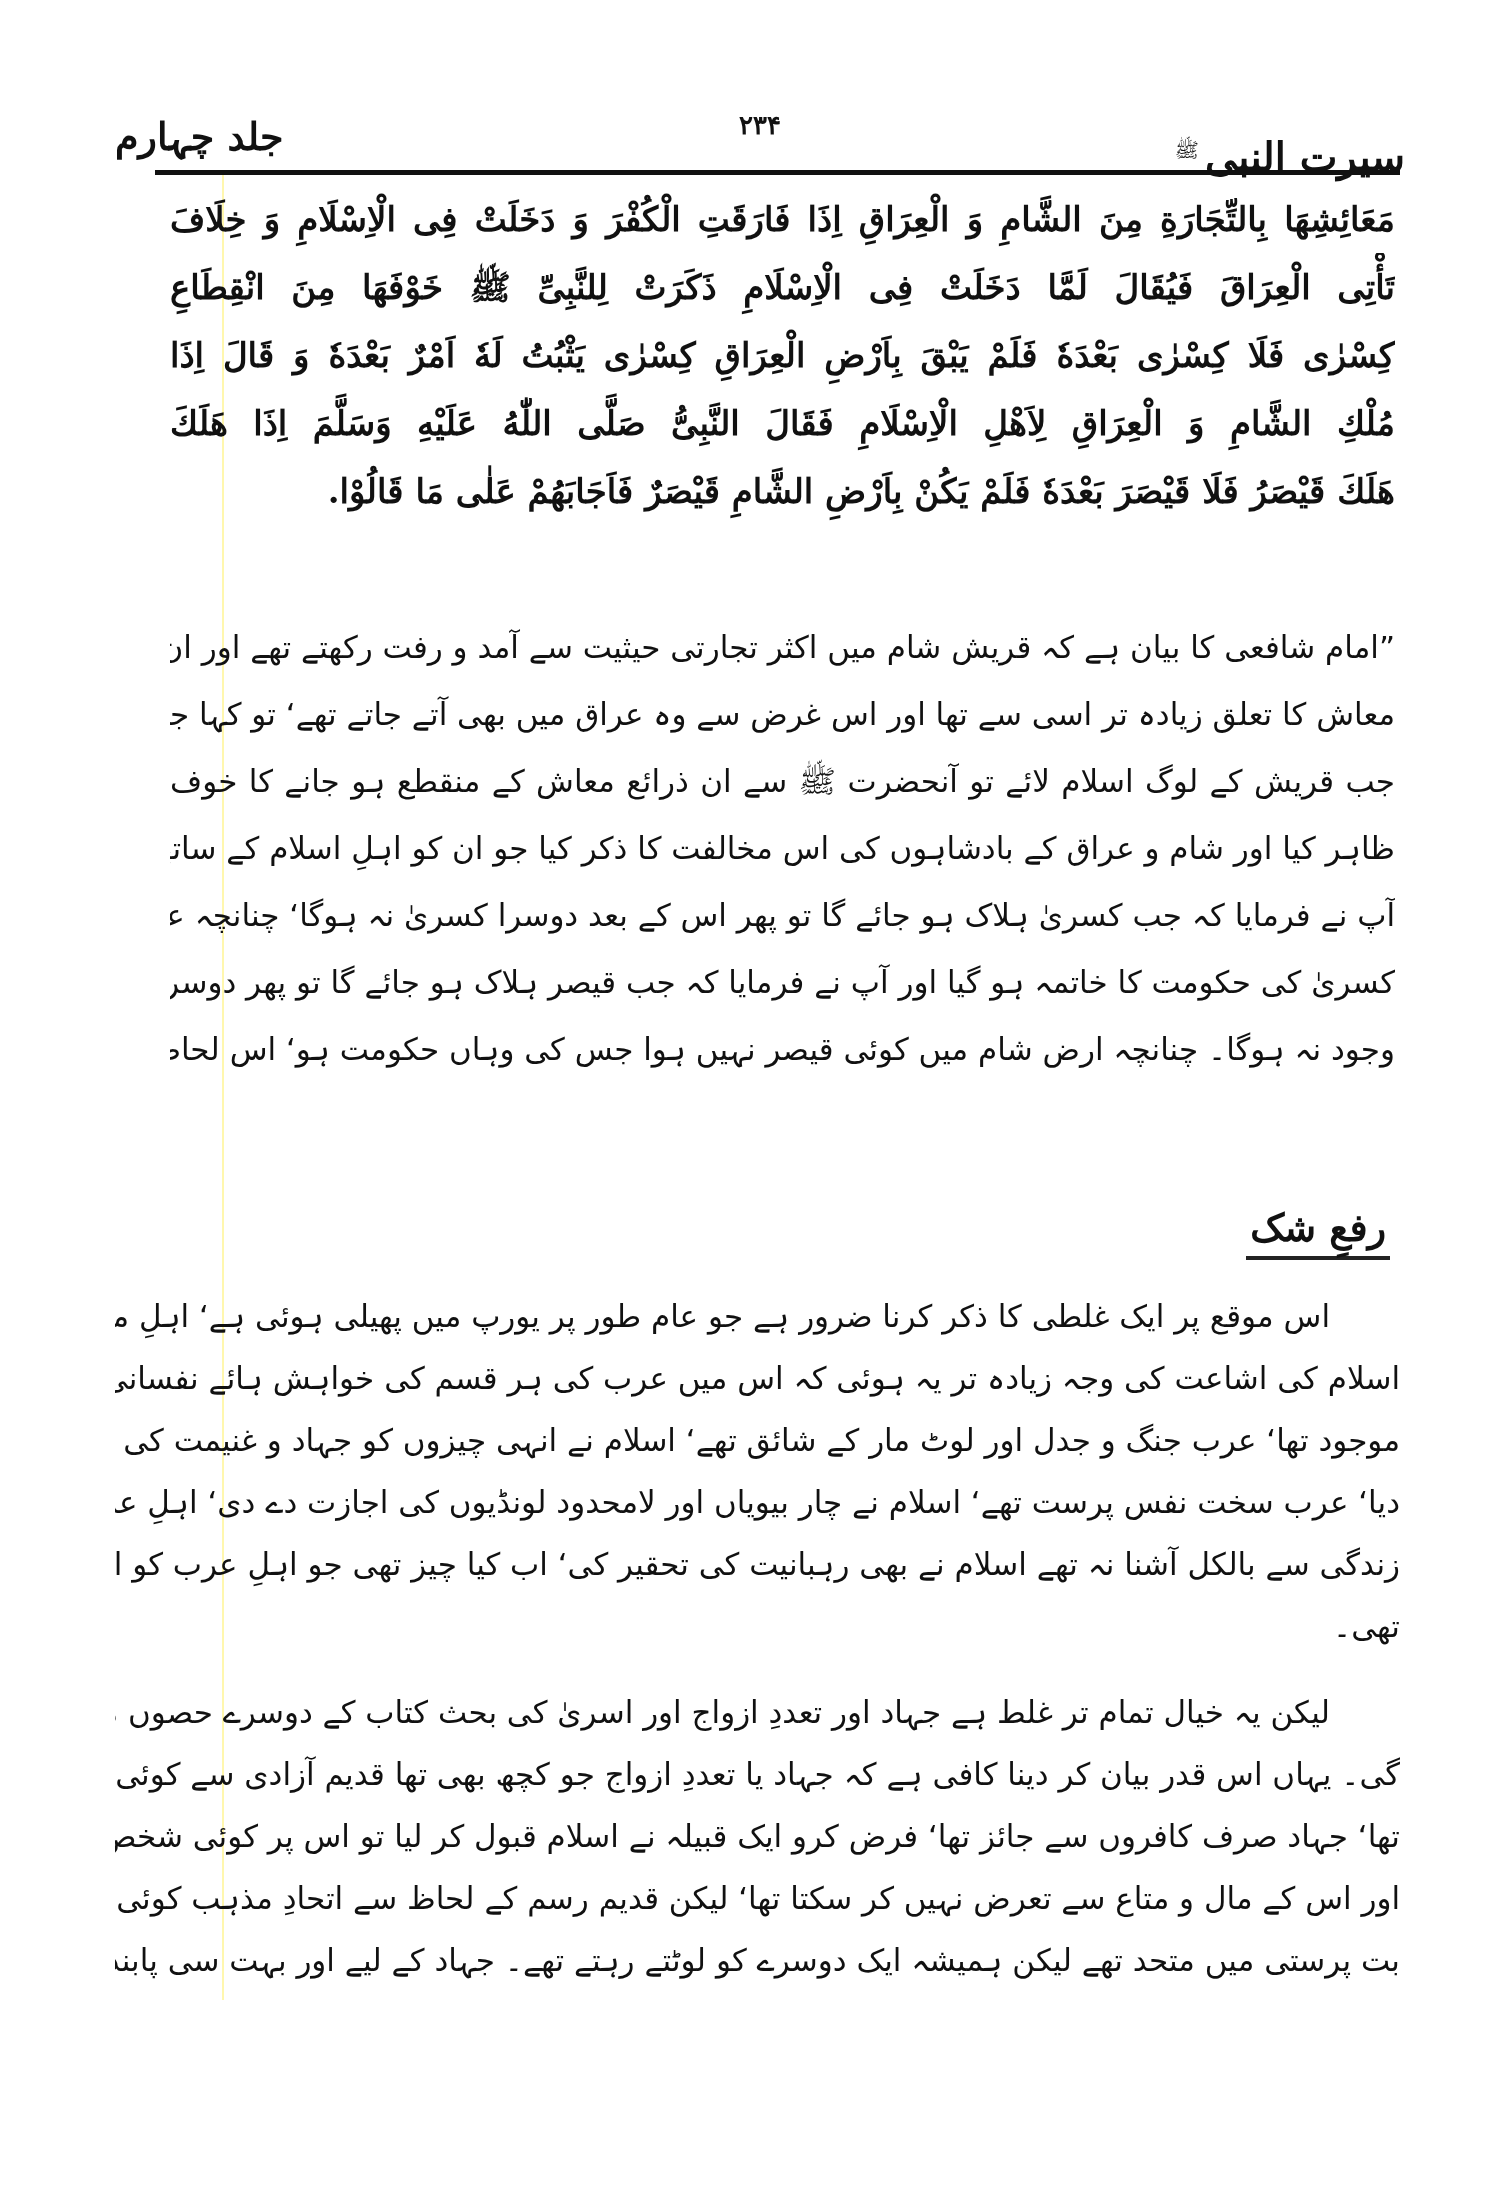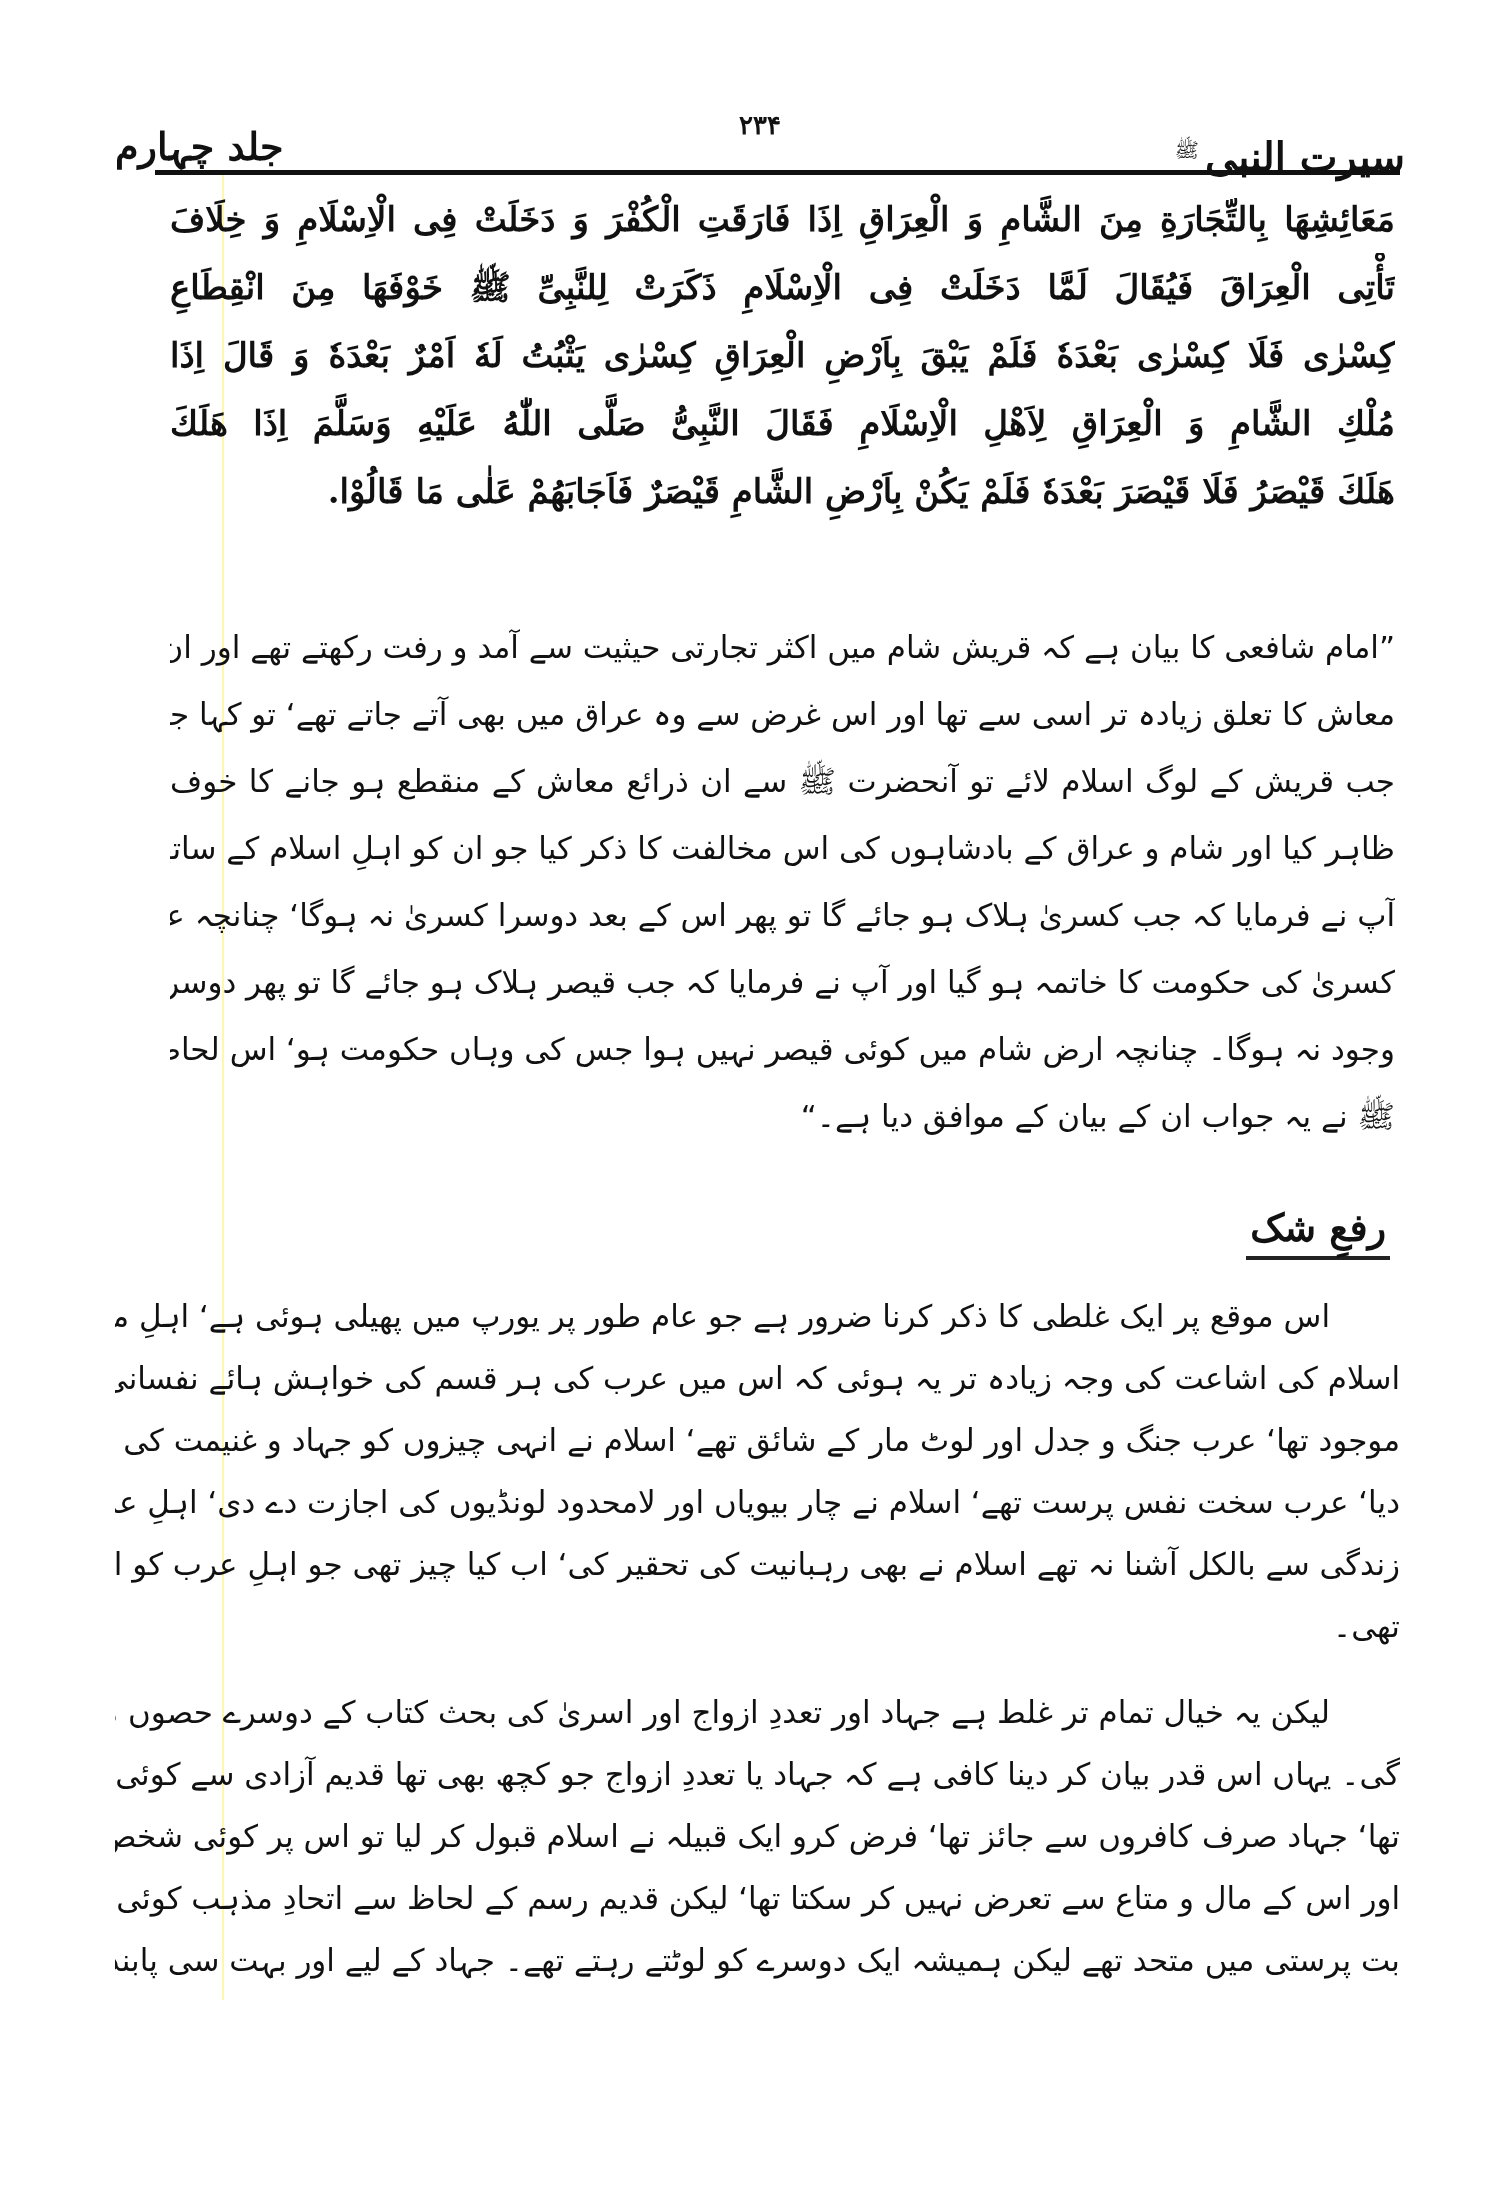--- a/index.html
+++ b/index.html
@@ -4,21 +4,21 @@
 <style>
   html, body { margin: 0; padding: 0; background: #ffffff; }
   body { width: 1500px; height: 2185px; position: relative; overflow: hidden;
          font-family: "DejaVu Sans", sans-serif; color: #111; }
   .page { position: absolute; left: 0; top: 0; width: 1500px; height: 2185px; }
   .scanline { position: absolute; left: 222px; top: 170px; width: 2px; height: 1830px; background: #fff59a; opacity: .8; }
   .header { position: absolute; top: 110px; left: 115px; width: 1290px; height: 60px; direction: rtl; }
   .header .title { position: absolute; right: 0; top: 2px; font-size: 40px; font-family: "DejaVu Serif", serif; font-weight: bold; margin-top: 21px; }
   .header .pbuh { font-size: 20px; font-weight: normal; vertical-align: super; margin-right: 6px; }
   .header .pagenum { position: absolute; left: 50%; transform: translateX(-50%); top: 0; font-size: 26px; font-weight: bold; font-family: "DejaVu Serif", serif; }
-  .header .volume { position: absolute; left: 0; top: 14px; font-size: 38px; font-family: "DejaVu Serif", serif; font-weight: bold; }
+  .header .volume { position: absolute; left: 0; top: 4px; font-size: 38px; font-family: "DejaVu Serif", serif; font-weight: bold; }
   .rule { position: absolute; top: 170px; left: 155px; width: 1245px; height: 5px; background: #111; }
 
   .arabic { position: absolute; top: 185px; left: 170px; width: 1225px; direction: rtl;
             font-family: "DejaVu Serif", serif; font-weight: bold; font-size: 34px; }
   .arabic .line { height: 68px; line-height: 68px; text-align: justify; text-align-last: justify; white-space: nowrap; overflow: hidden; }
 
   .urdu { position: absolute; left: 170px; width: 1225px; direction: rtl;
           font-family: "DejaVu Sans", sans-serif; font-size: 31px; }
   .urdu .line { height: 67px; line-height: 67px; text-align: justify; text-align-last: justify; white-space: nowrap; overflow: hidden; }
   .urdu .line.short { text-align-last: right; }
@@ -57,21 +57,20 @@
   </div>
 
   <div class="urdu quote-block">
     <div class="line">”امام شافعی کا بیان ہے کہ قریش شام میں اکثر تجارتی حیثیت سے آمد و رفت رکھتے تھے اور ان کی</div>
     <div class="line">معاش کا تعلق زیادہ تر اسی سے تھا اور اس غرض سے وہ عراق میں بھی آتے جاتے تھے‘ تو کہا جاتا ہے کہ</div>
     <div class="line">جب قریش کے لوگ اسلام لائے تو آنحضرت ﷺ سے ان ذرائع معاش کے منقطع ہو جانے کا خوف</div>
     <div class="line">ظاہر کیا اور شام و عراق کے بادشاہوں کی اس مخالفت کا ذکر کیا جو ان کو اہلِ اسلام کے ساتھ تھی اس پر</div>
     <div class="line">آپ نے فرمایا کہ جب کسریٰ ہلاک ہو جائے گا تو پھر اس کے بعد دوسرا کسریٰ نہ ہوگا‘ چنانچہ عراق سے</div>
     <div class="line">کسریٰ کی حکومت کا خاتمہ ہو گیا اور آپ نے فرمایا کہ جب قیصر ہلاک ہو جائے گا تو پھر دوسرے قیصر کا</div>
     <div class="line">وجود نہ ہوگا۔ چنانچہ ارض شام میں کوئی قیصر نہیں ہوا جس کی وہاں حکومت ہو‘ اس لحاظ سے آنحضرت</div>
-    <div class="line short">ﷺ نے یہ جواب ان کے بیان کے موافق دیا ہے۔“</div>
   </div>
 
   <div class="heading">رفعِ شک</div>
 
   <div class="urdu body-block">
     <div class="line indent">اس موقع پر ایک غلطی کا ذکر کرنا ضرور ہے جو عام طور پر یورپ میں پھیلی ہوئی ہے‘ اہلِ مغرب کا خیال ہے کہ</div>
     <div class="line">اسلام کی اشاعت کی وجہ زیادہ تر یہ ہوئی کہ اس میں عرب کی ہر قسم کی خواہش ہائے نفسانی کے پورا کرنے کا سامان</div>
     <div class="line">موجود تھا‘ عرب جنگ و جدل اور لوٹ مار کے شائق تھے‘ اسلام نے انہی چیزوں کو جہاد و غنیمت کی صورت میں بدل</div>
     <div class="line">دیا‘ عرب سخت نفس پرست تھے‘ اسلام نے چار بیویاں اور لامحدود لونڈیوں کی اجازت دے دی‘ اہلِ عرب زاہدانہ</div>
     <div class="line">زندگی سے بالکل آشنا نہ تھے اسلام نے بھی رہبانیت کی تحقیر کی‘ اب کیا چیز تھی جو اہلِ عرب کو اسلام سے روک سکتی</div>

